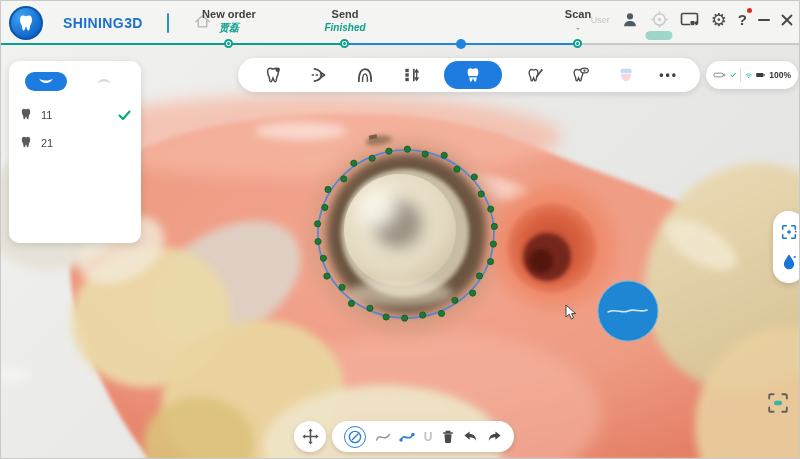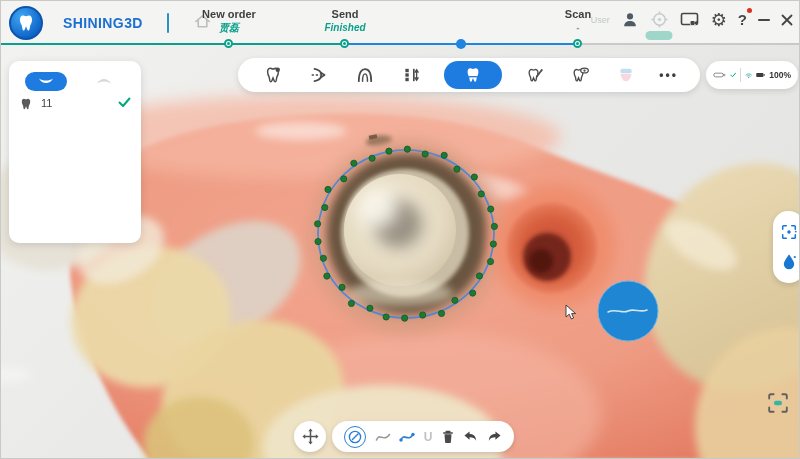--- a/index.html
+++ b/index.html
@@ -37,21 +37,21 @@
   
   .canvas{position:absolute;left:0;top:44px;width:800px;height:415px;
           background:linear-gradient(135deg,#f2f2f0 0%,#eaeae8 40%,#e2e2e0 100%);}
   .canvas svg.scene{position:absolute;left:0;top:0;}
   
   .teeth-panel{position:absolute;left:8px;top:16px;width:132px;height:182px;background:#fff;border-radius:10px;
                box-shadow:0 2px 8px rgba(0,0,0,.13);z-index:20;padding:8px 8px 0 8px;}
   .tp-tabs{display:flex;align-items:center;justify-content:space-around;height:24px;}
   .tp-tab{width:42px;height:19px;border-radius:10px;display:flex;align-items:center;justify-content:center;cursor:pointer;}
   .tp-tab.sel{background:#1e7ce0;}
-  .tp-row{display:flex;align-items:flex-start;height:24px;margin-top:4px;padding:0 2px;cursor:pointer;}
+  .tp-row{display:flex;align-items:flex-end;height:24px;margin-top:4px;padding:0 2px;cursor:pointer;}
   .tp-row .num{font-size:11px;color:#444;margin-left:8px;flex:1;text-align:left;}
   
   .toolbar{position:absolute;left:237px;top:13px;width:462px;height:34px;background:#fff;border-radius:17px;
            box-shadow:0 2px 6px rgba(0,0,0,.12);display:flex;align-items:center;justify-content:space-around;
            padding:0 12px;z-index:20;}
   .tb-btn{display:flex;align-items:center;justify-content:center;width:26px;height:26px;cursor:pointer;}
   .tb-btn.sel{width:58px;height:28px;border-radius:14px;background:#1e7ce0;}
   .tb-btn.disabled{opacity:.45;cursor:default;}
   .more-dots{font-size:12px;font-weight:bold;color:#3f3f3f;letter-spacing:2px;cursor:pointer;}
   
@@ -301,20 +301,26 @@
       </div>
       <div class="tp-row">
         <svg width="14" height="14" viewBox="0 0 16 16">
             <path d="M3.2,5.2 C3.2,2.2 5.2,1.6 6.4,2.2 C7.4,2.7 8.6,2.7 9.6,2.2 C10.8,1.6 12.8,2.2 12.8,5.2 C12.8,7.4 12,8.8 11.4,9.8 L10.8,13 C10.5,14.3 9.4,14.3 9,13.2 L8,10.6 L7,13.2 C6.6,14.3 5.5,14.3 5.2,13 L4.6,9.8 C4,8.8 3.2,7.4 3.2,5.2 Z" fill="#5a5a5a"></path>
           </svg>
         <span class="num">11</span>
         <svg width="13" height="11" viewBox="0 0 13 11">
             <path d="M1.5,5.5 L5,9 L11.5,1.5" stroke="#00a878" stroke-width="2" fill="none" stroke-linecap="round" stroke-linejoin="round"></path>
           </svg>
       </div>
+      <div class="tp-row">
+        <svg width="14" height="14" viewBox="0 0 16 16">
+            <path d="M3.2,5.2 C3.2,2.2 5.2,1.6 6.4,2.2 C7.4,2.7 8.6,2.7 9.6,2.2 C10.8,1.6 12.8,2.2 12.8,5.2 C12.8,7.4 12,8.8 11.4,9.8 L10.8,13 C10.5,14.3 9.4,14.3 9,13.2 L8,10.6 L7,13.2 C6.6,14.3 5.5,14.3 5.2,13 L4.6,9.8 C4,8.8 3.2,7.4 3.2,5.2 Z" fill="#5a5a5a"></path>
+          </svg>
+        <span class="num">21</span>
+      </div>
     </div>
 
     <div class="toolbar">
       <div class="tb-btn">
         <svg width="18" height="18" viewBox="0 0 16 16">
             <path d="M3.2,5.2 C3.2,2.2 5.2,1.6 6.4,2.2 C7.4,2.7 8.6,2.7 9.6,2.2 C10.8,1.6 12.8,2.2 12.8,5.2 C12.8,7.4 12,8.8 11.4,9.8 L10.8,13 C10.5,14.3 9.4,14.3 9,13.2 L8,10.6 L7,13.2 C6.6,14.3 5.5,14.3 5.2,13 L4.6,9.8 C4,8.8 3.2,7.4 3.2,5.2 Z" stroke="#4c4c4c" stroke-width="1.3" fill="none"></path>
             <circle cx="12.2" cy="3.4" r="2" fill="#4c4c4c"></circle>
           </svg>
       </div>
       <div class="tb-btn">

